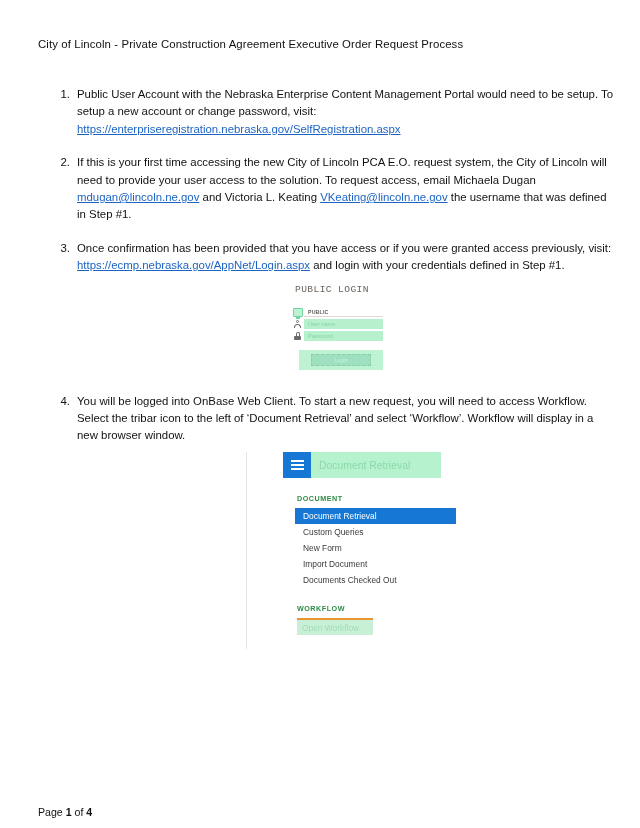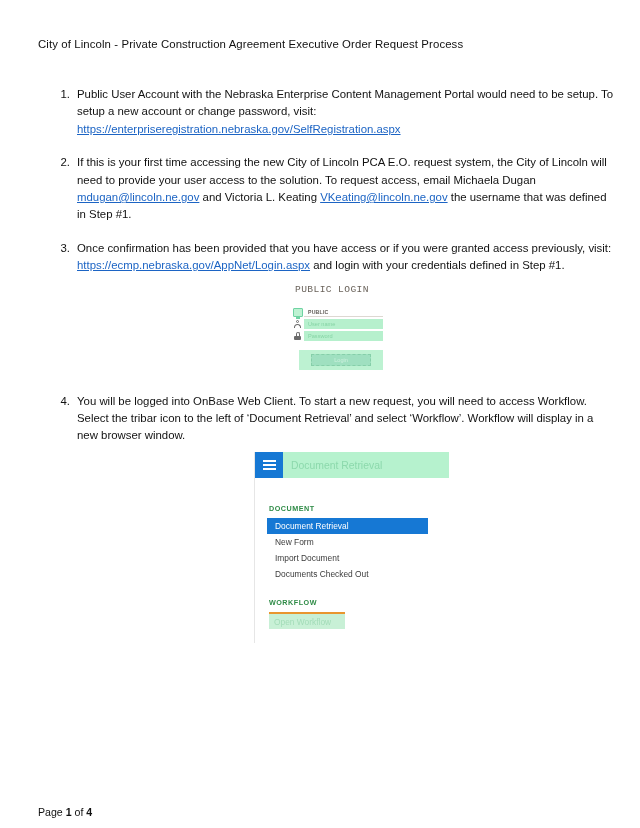--- a/index.html
+++ b/index.html
@@ -190,25 +190,26 @@
     content:"";
     position:absolute; left:0.6px; top:3.6px;
     width:7px; height:4.4px;
     background:#6b6b6b;
     border-radius:1px;
   }
 
   
   .fig-menu {
     position: absolute;
-    left: 254px;
+    left: 246px;
     top: 452px;
     width: 195px;
     border-left: 1px solid #e6e6e6;
     box-sizing: border-box;
+    padding-left: 36px;
   }
   .menu-topbar {
     display: flex;
     align-items: stretch;
     height: 26px;
   }
   .hamburger {
     width: 28px;
     flex: 0 0 28px;
     background: #1678d4;
@@ -235,21 +236,21 @@
   }
   .menu-body {
     padding: 10px 0 14px 12px;
     background: #ffffff;
   }
   .menu-section-label {
     font-size: 7.2px;
     font-weight: bold;
     letter-spacing: 0.5px;
     color: #2e8b46;
-    margin: 16px 0 5px 2px;
+    margin: 6px 0 5px 2px;
   }
   .menu-list {
     list-style: none;
     margin: 0;
     padding: 0;
   }
   .menu-item {
     font-size: 8.4px;
     color: #3b3b3b;
     height: 16px;
@@ -361,20 +362,21 @@
           <span></span>
           <span></span>
       </div>
       <div class="menu-title">Document Retrieval</div>
     </div>
 
     <div class="menu-body">
       <div class="menu-section-label">DOCUMENT</div>
       <ul class="menu-list">
         <li class="menu-item selected">Document Retrieval</li>
+        <li class="menu-item">Custom Queries</li>
         <li class="menu-item">New Form</li>
         <li class="menu-item">Import Document</li>
         <li class="menu-item">Documents Checked Out</li>
       </ul>
 
       <div class="menu-section-label workflow">WORKFLOW</div>
       <div class="workflow-btn">Open Workflow</div>
     </div>
   </div>
 

